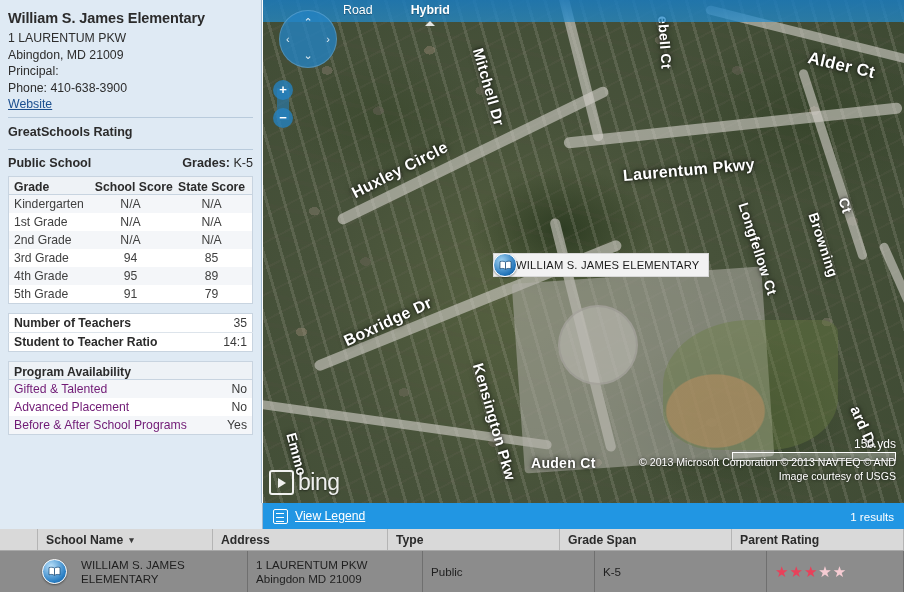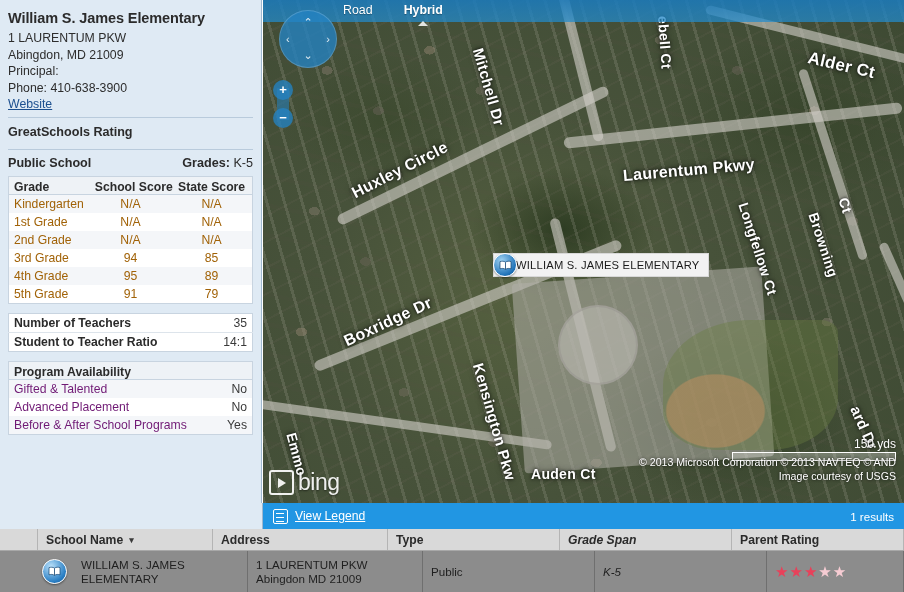--- a/index.html
+++ b/index.html
@@ -98,21 +98,21 @@
     font-weight: bold;
     color: #2b2b2b;
     text-align: left;
     padding: 3px 5px 0 5px;
     border-bottom: 1px solid #c8d4e0;
     white-space: nowrap;
   }
   .sb-table th.num, .sb-table td.num { text-align: center; }
   .sb-table td {
     font-size: 12.2px;
-    color: #a16207;
+    color: #404040;
     padding: 2px 5px 2px 5px;
     white-space: nowrap;
   }
   .sb-table tr.alt td { background: #f4f6f9; }
   .kv-table td.k { font-weight: bold; color: #2b2b2b; }
   .kv-table td.v { text-align: right; color: #3a3a3a; }
   .kv-table tr + tr td { border-top: 1px solid #dde4eb; }
   .pa-table td.k { color: #701a75; }
   .pa-table td.v { text-align: right; color: #3a3a3a; }
 
@@ -204,21 +204,21 @@
     left: 0; top: 0;
     width: 641px; height: 22px;
     background: linear-gradient(to bottom, rgba(28,122,186,0.88), rgba(35,140,205,0.72));
     z-index: 6;
   }
   #map-mode-tabs {
     position: absolute;
     left: 78px; top: 3px;
     z-index: 7;
     display: flex;
-    gap: 27px;
+    gap: 34px;
     align-items: center;
   }
   .map-mode {
     color: #ffffff;
     font-size: 12.4px;
     cursor: pointer;
     padding: 0 2px;
     position: relative;
     text-shadow: 0 1px 1px rgba(0,0,0,0.3);
   }
@@ -470,21 +470,21 @@
   #results-head .hcell.sorted::after {
     content: "▾";
     font-size: 9px;
     margin-left: 6px;
     color: #3a3a3a;
   }
   .c-icon  { width: 38px; flex: 0 0 38px; }
   .c-name  { width: 175px; flex: 0 0 175px; }
   .c-addr  { width: 175px; flex: 0 0 175px; }
   .c-type  { width: 172px; flex: 0 0 172px; }
-  .c-grade { width: 172px; flex: 0 0 172px; font-style: italic; }
+  .c-grade { width: 172px; flex: 0 0 172px; }
   .c-rate  { flex: 1 1 auto; }
 
   #results-row {
     display: flex;
     height: 41px;
     background: #8c8c8c;
     cursor: pointer;
     padding-left: 35px;
   }
   #results-row .dcell {
@@ -654,21 +654,21 @@
     <div class="zoom-btn" id="zoom-in">+</div>
     <div class="zoom-btn" id="zoom-out">−</div>
 
     <div id="street-layer">
         <div class="street" style="left: 215px; top: 40px; font-size: 15px; transform: rotate(74deg); transform-origin: left center;">Mitchell Dr</div>
         <div class="street" style="left: 360px; top: 167px; font-size: 16px; transform: rotate(-5deg); transform-origin: left center;">Laurentum Pkwy</div>
         <div class="street" style="left: 90px; top: 185px; font-size: 16px; transform: rotate(-27deg); transform-origin: left center;">Huxley Circle</div>
         <div class="street" style="left: 82px; top: 333px; font-size: 16px; transform: rotate(-25deg); transform-origin: left center;">Boxridge Dr</div>
         <div class="street" style="left: 215px; top: 355px; font-size: 15px; transform: rotate(74deg); transform-origin: left center;">Kensington Pkw</div>
         <div class="street" style="left: 28px; top: 425px; font-size: 14px; transform: rotate(75deg); transform-origin: left center;">Emmo</div>
-        <div class="street" style="left: 268px; top: 466px; font-size: 14px; transform: rotate(0deg); transform-origin: left center;">Auden Ct</div>
+        <div class="street" style="left: 268px; top: 455px; font-size: 14px; transform: rotate(0deg); transform-origin: left center;">Auden Ct</div>
         <div class="street" style="left: 545px; top: 48px; font-size: 17px; transform: rotate(13deg); transform-origin: left center;">Alder Ct</div>
         <div class="street" style="left: 400px; top: 8px; font-size: 14px; transform: rotate(86deg); transform-origin: left center;">ebell Ct</div>
         <div class="street" style="left: 480px; top: 195px; font-size: 14px; transform: rotate(72deg); transform-origin: left center;">Longfellow Ct</div>
         <div class="street" style="left: 550px; top: 205px; font-size: 14px; transform: rotate(72deg); transform-origin: left center;">Browning</div>
         <div class="street" style="left: 580px; top: 190px; font-size: 14px; transform: rotate(72deg); transform-origin: left center;">Ct</div>
         <div class="street" style="left: 592px; top: 398px; font-size: 15px; transform: rotate(66deg); transform-origin: left center;">ard Dr</div>
       </div>
 
     <div id="school-pin">
       <span class="book-icon">

